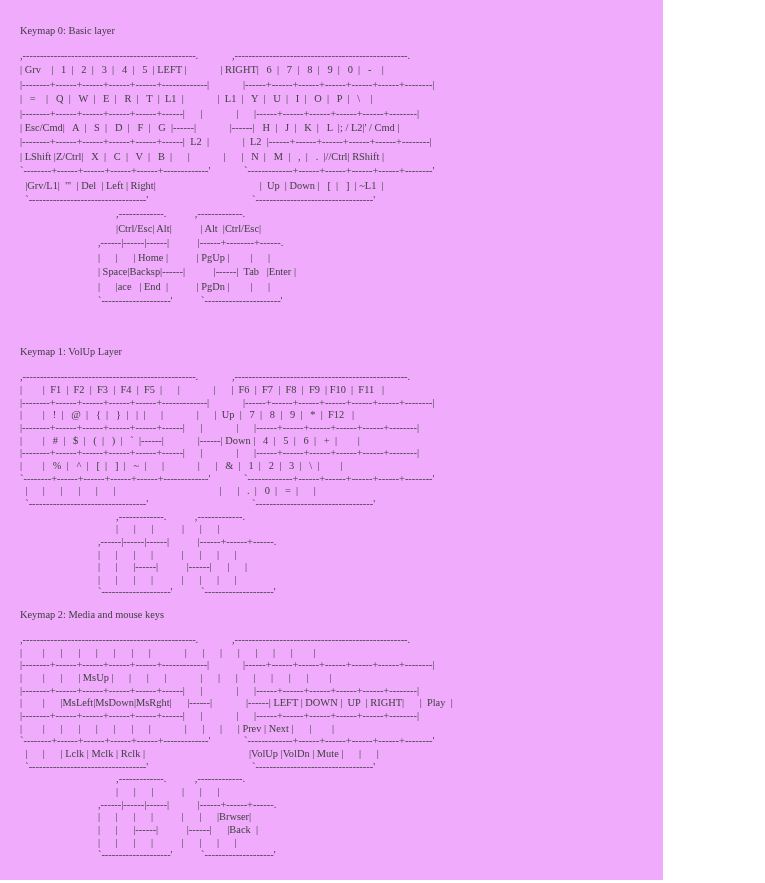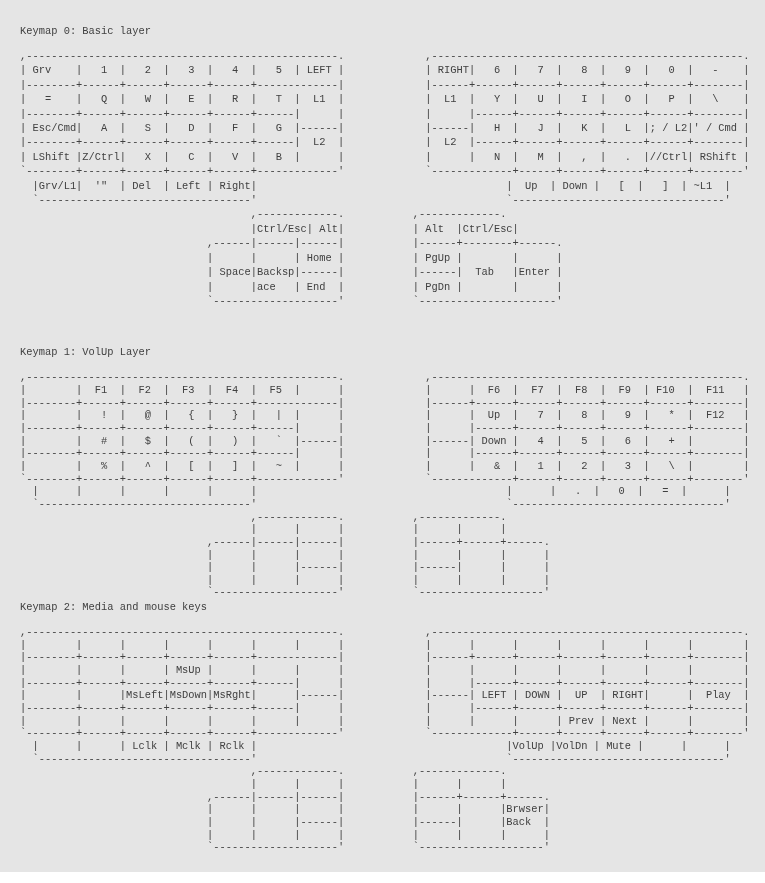--- a/index.html
+++ b/index.html
@@ -1,45 +1,45 @@
 <!DOCTYPE html>
 <html><head>
 <meta charset="utf-8">
 <style>
   html, body {
     margin: 0;
     padding: 0;
     background: #ffffff;
   }
   .doc {
-    width: 765px;
+    width: 663px;
     box-sizing: border-box;
     padding: 24px 0 18px 20px;
-    font-family: Liberation Mono, monospace;
+    font-family: Liberation Serif, serif;
     font-size: 10.4px;
     color: #404040;
-    background: #e5e5e5;
+    background: #f0abfc;
   }
   .keymap-section { display: block; }
   .keymap-title {
     white-space: pre;
     line-height: 14px;
     font-size: 10.4px;
   }
   pre.keymap-art {
     margin: 11px 0 0 0;
     padding: 0;
     font-family: inherit;
     font-size: 10.4px;
     letter-spacing: 0;
     white-space: pre;
   }
   .s0 pre.keymap-art { line-height: 14.4px; }
   .s1 { margin-top: 37px; }
-  .s2 { margin-top: 1px; }
+  .s2 { margin-top: 9px; }
   .s1 pre.keymap-art, .s2 pre.keymap-art { line-height: 12.65px; margin-top: 12px; }
 </style>
 </head>
 <body>
 
 <div class="doc">
 
   <section class="keymap-section s0">
     <div class="keymap-title">Keymap 0: Basic layer</div>
     <pre class="keymap-art">,--------------------------------------------------.             ,--------------------------------------------------.

